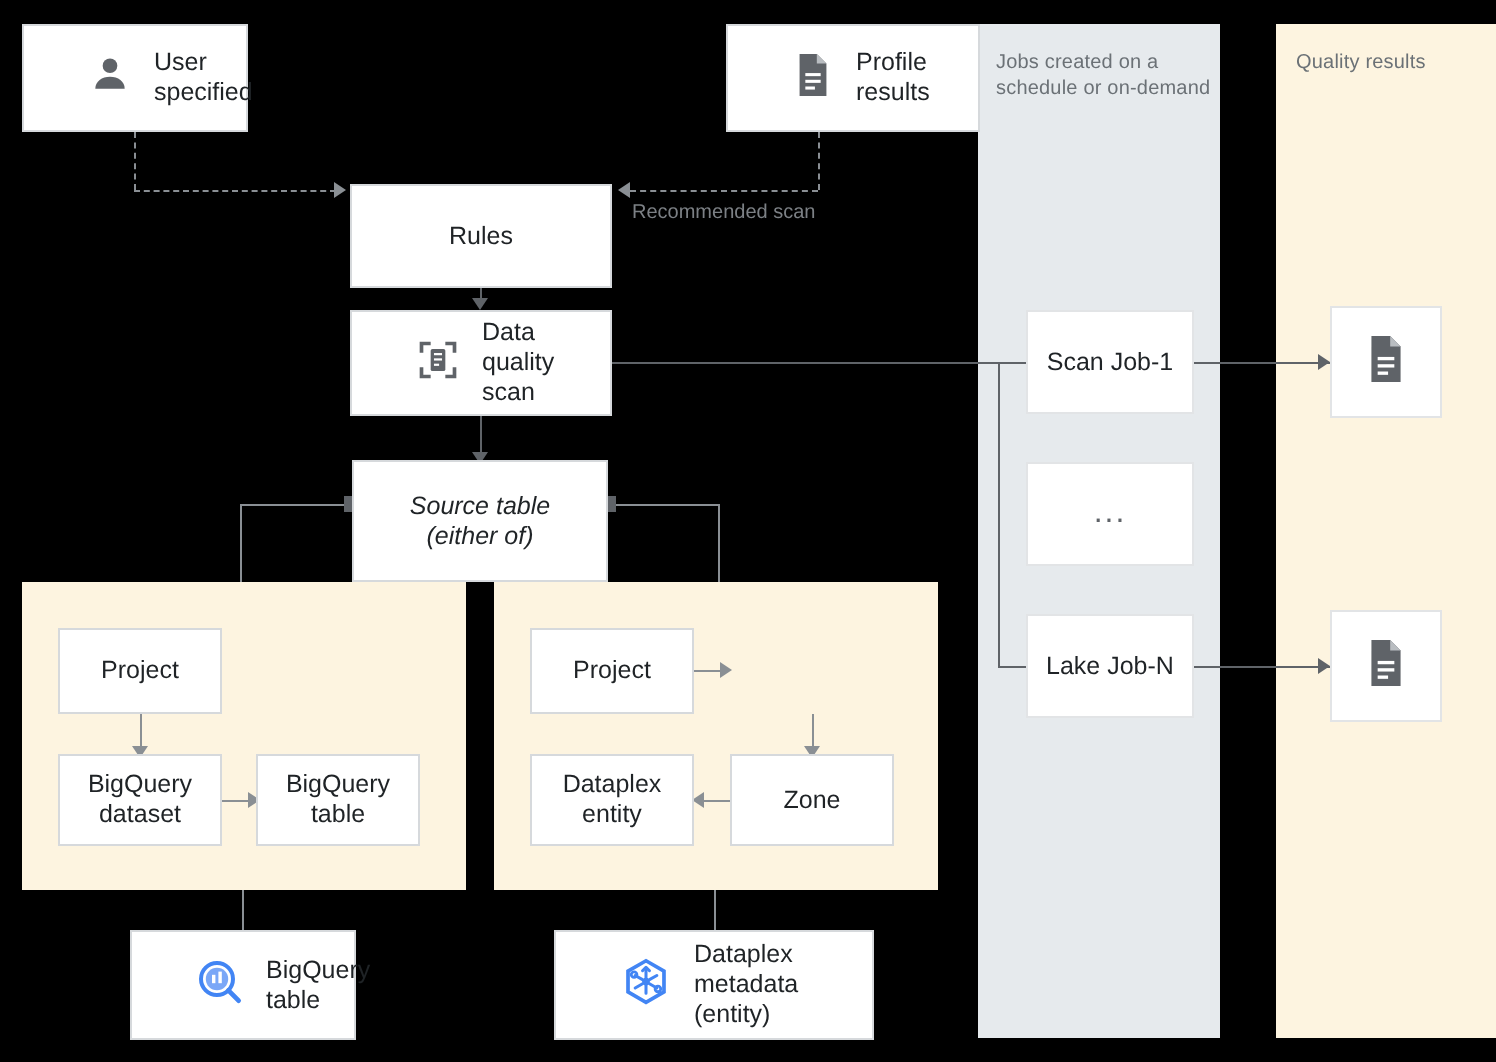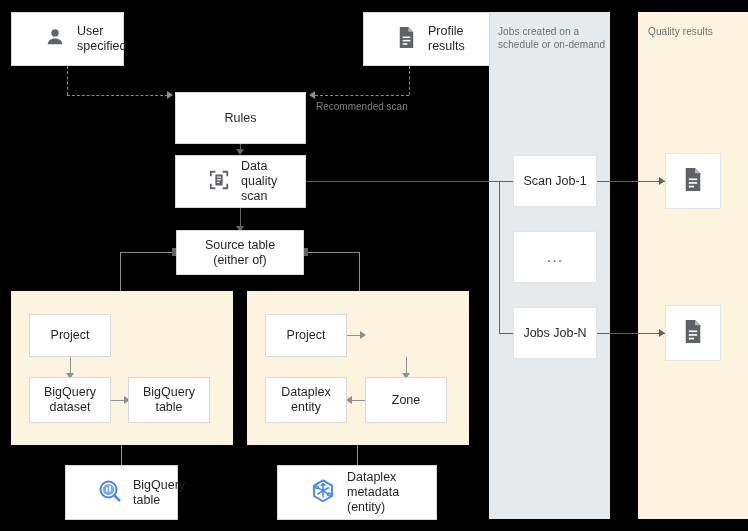--- a/index.html
+++ b/index.html
@@ -231,21 +231,21 @@
           <rect x="9.8" y="8.2" width="4.4" height="1.2"></rect>
           <rect x="9.8" y="11.1" width="4.4" height="1.2"></rect>
           <rect x="9.8" y="14" width="2.8" height="1.2"></rect>
         </g>
       </svg>
     </span>
     <span class="label">Data
 quality scan</span>
   </div>
 
-  <div class="box" style="left:176px; top:230px; width:128px; height:45px;">
+  <div class="box" style="left:176px; top:230px; width:128px; height:61px;font-style:italic;">
     <span class="label">Source table
 (either of)</span>
   </div>
 
   <div class="box" style="left:29px; top:314px; width:82px; height:43px;">
     <span class="label">Project</span>
   </div>
   <div class="box" style="left:29px; top:377px; width:82px; height:46px;">
     <span class="label">BigQuery
 dataset</span>
@@ -297,21 +297,21 @@
 metadata (entity)</span>
   </div>
 
   <div class="box noborder" style="left:513px; top:155px; width:84px; height:52px;">
     <span class="label">Scan Job-1</span>
   </div>
   <div class="box noborder" style="left:513px; top:231px; width:84px; height:52px;">
     <span class="label ellipsis">...</span>
   </div>
   <div class="box noborder" style="left:513px; top:307px; width:84px; height:52px;">
-    <span class="label">Jobs Job-N</span>
+    <span class="label">Lake Job-N</span>
   </div>
 
   <div class="box noborder" style="left:665px; top:153px; width:56px; height:56px;">
     <span class="icon">
       <svg width="22" height="25" viewBox="0 0 20 24" fill="#5f6368" aria-hidden="true">
         <path d="M3 1h9l5 5v17H3z"></path>
         <path d="M12 1l5 5h-5z" fill="#b9bdc1"></path>
         <rect x="6" y="11" width="8" height="1.6" fill="#ffffff"></rect>
         <rect x="6" y="14.5" width="8" height="1.6" fill="#ffffff"></rect>
         <rect x="6" y="18" width="5" height="1.6" fill="#ffffff"></rect>

